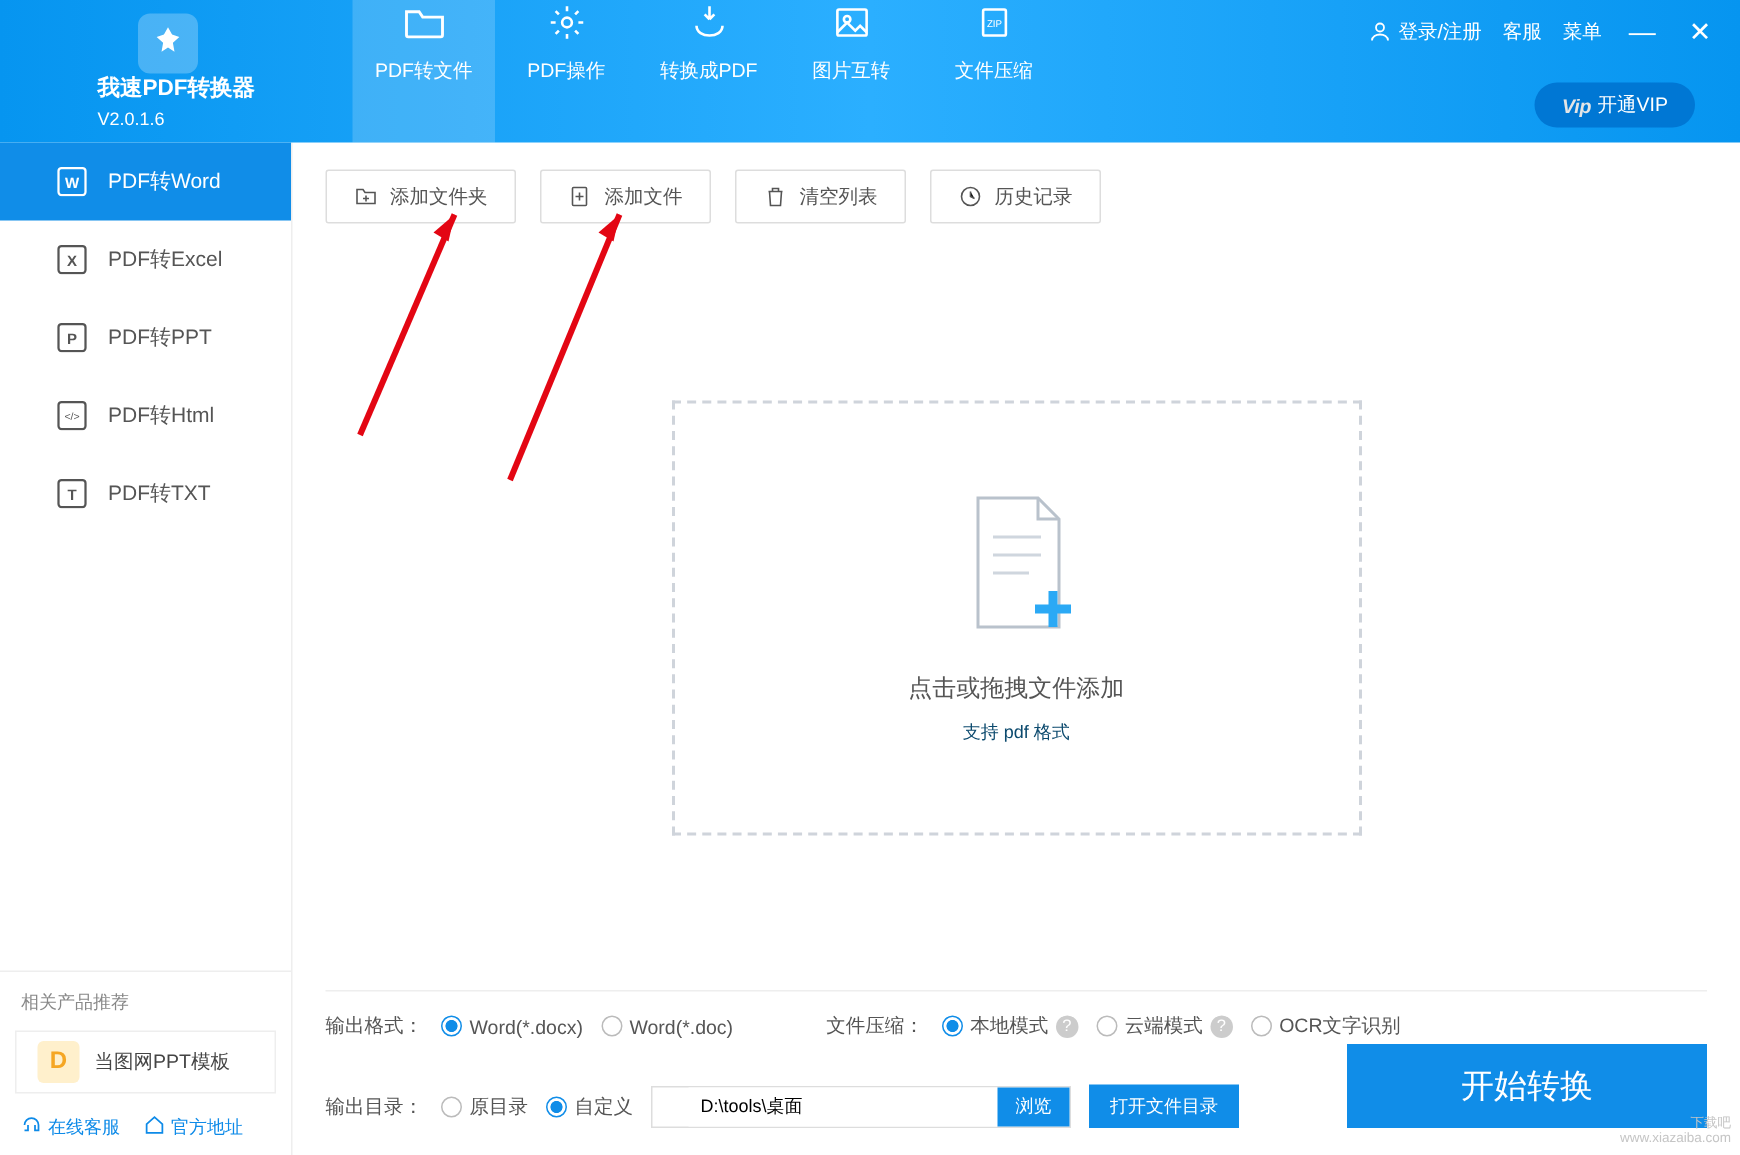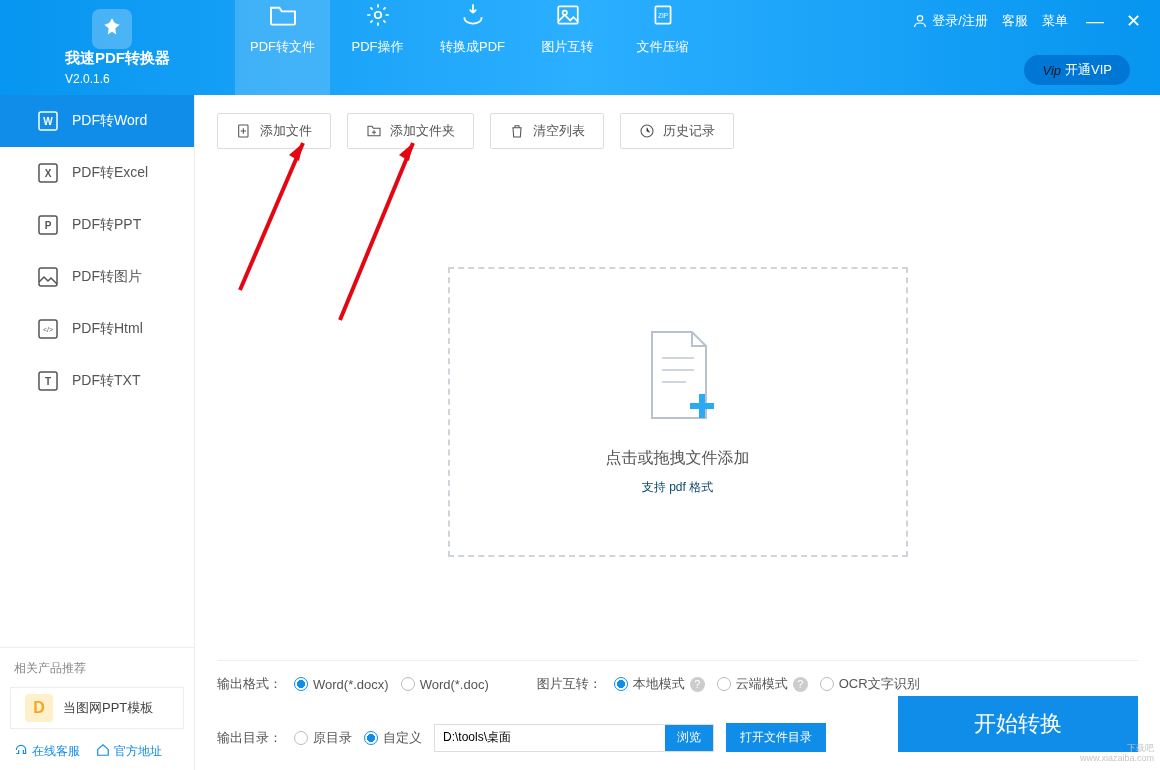--- a/index.html
+++ b/index.html
@@ -16,21 +16,21 @@
 .tab { width: 95px; display: flex; flex-direction: column; align-items: center; color: #fff; cursor: pointer; font-size: 13px; gap: 8px; }
 .tab.active { background: rgba(255,255,255,0.18); }
 .tab-icon { font-size: 26px; height: 30px; display: flex; align-items: center; }
 
 .header-right { position: absolute; right: 15px; top: 10px; display: flex; align-items: center; gap: 14px; color: #fff; font-size: 13px; }
 .header-right span { cursor: pointer; }
 .user-icon { display: inline-flex; align-items: center; gap: 4px; }
 .win-btn { cursor: pointer; font-size: 18px; padding: 0 4px; }
 
 .vip-btn { position: absolute; right: 30px; top: 55px; background: #0077d4; color: #fff; padding: 6px 18px; border-radius: 16px; font-size: 13px; cursor: pointer; display: flex; align-items: center; gap: 4px; }
-.vip-badge { color: #0f172a; font-weight: normal; font-style: italic; }
+.vip-badge { color: #e5e5e5; font-weight: bold; font-style: italic; }
 
 .main { display: flex; height: calc(100% - 95px); }
 .sidebar { width: 195px; background: #fff; border-right: 1px solid #eee; display: flex; flex-direction: column; }
 .side-items { flex: 1; }
 .side-item { height: 52px; display: flex; align-items: center; padding-left: 38px; gap: 14px; color: #555; cursor: pointer; font-size: 14px; }
 .side-item.active { background: #108de8; color: #fff; }
 .side-icon { width: 20px; height: 20px; display: inline-flex; align-items: center; justify-content: center; }
 
 .side-bottom { border-top: 1px solid #eee; padding: 12px 0 10px; }
 .related-title { font-size: 12px; color: #888; padding: 0 14px 10px; }
@@ -41,29 +41,29 @@
 
 .content { flex: 1; padding: 18px 22px; display: flex; flex-direction: column; position: relative; }
 .toolbar { display: flex; gap: 16px; margin-bottom: 18px; }
 .tool-btn { border: 1px solid #ddd; background: #fff; padding: 8px 18px; font-size: 13px; color: #555; cursor: pointer; display: flex; align-items: center; gap: 8px; border-radius: 2px; }
 
 .drop-zone { margin: 100px auto 0; width: 460px; height: 290px; border: 2px dashed #cfd4db; display: flex; flex-direction: column; align-items: center; justify-content: center; color: #666; cursor: pointer; }
 .drop-icon { margin-bottom: 20px; }
 .drop-title { font-size: 16px; color: #555; margin-bottom: 10px; }
 .drop-sub { font-size: 12px; color: #0c4a6e; }
 
-.options-row { border-top: 1px solid #eee; padding: 14px 0; display: flex; align-items: center; gap: 18px; font-size: 13px; color: #555; }
+.options-row { border-top: 1px solid #eee; padding: 14px 0; display: flex; align-items: center; gap: 32px; font-size: 13px; color: #555; }
 .options-row .group { display: flex; align-items: center; gap: 12px; }
 .radio-item { display: flex; align-items: center; gap: 5px; cursor: pointer; }
 .radio { width: 14px; height: 14px; border: 1px solid #bbb; border-radius: 50%; display: inline-block; }
 .radio.checked { border-color: #108de8; background: radial-gradient(circle, #108de8 0 45%, #fff 50% 100%); }
 .help-icon { width: 15px; height: 15px; border-radius: 50%; background: #ccc; color: #fff; font-size: 11px; display: inline-flex; align-items: center; justify-content: center; }
 
 .output-row { padding: 16px 0 0; display: flex; align-items: center; gap: 12px; font-size: 13px; color: #555; }
-.path-input { flex: 0 0 280px; height: 28px; border: 1px solid #ddd; display: flex; }
+.path-input { flex: 0 0 280px; height: 28px; border: 1px solid #ddd; display: flex; padding-left: 24px; }
 .path-input input { flex: 1; border: none; padding: 0 8px; font-size: 12px; outline: none; }
 .browse-btn { background: #108de8; color: #fff; padding: 0 12px; border: none; cursor: pointer; font-size: 12px; }
 .open-dir-btn { background: #108de8; color: #fff; border: none; padding: 6px 14px; cursor: pointer; font-size: 12px; }
 .start-btn { position: absolute; right: 22px; bottom: 18px; width: 240px; height: 56px; background: #108de8; color: #fff; border: none; font-size: 22px; cursor: pointer; }
 
 .bottom { margin-top: auto; }
 
 
 .arrow { position: absolute; pointer-events: none; }
 .arrow-line { stroke: #e30613; stroke-width: 4; fill: none; }
@@ -181,29 +181,20 @@
               <rect x="1" y="1" width="18" height="18" rx="2" fill="none" stroke="currentColor" stroke-width="1.5"></rect>
               <text x="10" y="14" text-anchor="middle" fill="currentColor" font-size="10" font-weight="bold">P</text>
             </svg>
           </span>
         <span>PDF转PPT</span>
       </div>
       <div class="side-item">
         <span class="side-icon">
             <svg width="20" height="20" viewBox="0 0 20 20">
               <rect x="1" y="1" width="18" height="18" rx="2" fill="none" stroke="currentColor" stroke-width="1.5"></rect>
-              <path fill="none" stroke="currentColor" stroke-width="1.5" d="M1 15l5-5 4 4 3-3 6 6"></path>
-            </svg>
-          </span>
-        <span>PDF转图片</span>
-      </div>
-      <div class="side-item">
-        <span class="side-icon">
-            <svg width="20" height="20" viewBox="0 0 20 20">
-              <rect x="1" y="1" width="18" height="18" rx="2" fill="none" stroke="currentColor" stroke-width="1.5"></rect>
               <text x="10" y="13" text-anchor="middle" fill="currentColor" font-size="7">&lt;/&gt;</text>
             </svg>
           </span>
         <span>PDF转Html</span>
       </div>
       <div class="side-item">
         <span class="side-icon">
             <svg width="20" height="20" viewBox="0 0 20 20">
               <rect x="1" y="1" width="18" height="18" rx="2" fill="none" stroke="currentColor" stroke-width="1.5"></rect>
               <text x="10" y="14" text-anchor="middle" fill="currentColor" font-size="10" font-weight="bold">T</text>
@@ -232,31 +223,31 @@
           <span>官方地址</span>
         </span>
       </div>
     </div>
   </div>
 
   <div class="content">
     <div class="toolbar">
       <button class="tool-btn">
         <svg width="16" height="16" viewBox="0 0 24 24">
-            <rect x="4" y="3" width="14" height="18" rx="1" fill="none" stroke="currentColor" stroke-width="1.6"></rect>
-            <path stroke="currentColor" stroke-width="1.6" d="M11 8v8M7 12h8"></path>
-          </svg>
-        <span>添加文件</span>
+            <path fill="none" stroke="currentColor" stroke-width="1.6" d="M3 5h6l2 3h10v11H3z"></path>
+            <path stroke="currentColor" stroke-width="1.6" d="M12 11v6M9 14h6"></path>
+          </svg>
+        <span>添加文件夹</span>
       </button>
       <button class="tool-btn">
         <svg width="16" height="16" viewBox="0 0 24 24">
-            <path fill="none" stroke="currentColor" stroke-width="1.6" d="M3 5h6l2 3h10v11H3z"></path>
-            <path stroke="currentColor" stroke-width="1.6" d="M12 11v6M9 14h6"></path>
-          </svg>
-        <span>添加文件夹</span>
+            <rect x="4" y="3" width="14" height="18" rx="1" fill="none" stroke="currentColor" stroke-width="1.6"></rect>
+            <path stroke="currentColor" stroke-width="1.6" d="M11 8v8M7 12h8"></path>
+          </svg>
+        <span>添加文件</span>
       </button>
       <button class="tool-btn">
         <svg width="16" height="16" viewBox="0 0 24 24">
             <path fill="none" stroke="currentColor" stroke-width="1.6" d="M5 7h14M9 7V4h6v3m-9 0l1 14h10l1-14"></path>
           </svg>
         <span>清空列表</span>
       </button>
       <button class="tool-btn">
         <svg width="16" height="16" viewBox="0 0 24 24">
             <circle cx="12" cy="12" r="9" fill="none" stroke="currentColor" stroke-width="1.6"></circle>
@@ -288,21 +279,21 @@
           <span class="radio-item">
               <span class="radio checked"></span>
               <span>Word(*.docx)</span>
             </span>
           <span class="radio-item">
               <span class="radio"></span>
               <span>Word(*.doc)</span>
             </span>
         </div>
         <div class="group" style="margin-left:30px">
-          <span>图片互转：</span>
+          <span>文件压缩：</span>
           <span class="radio-item">
               <span class="radio checked"></span>
               <span>本地模式</span>
               <span class="help-icon">?</span>
             </span>
           <span class="radio-item">
               <span class="radio"></span>
               <span>云端模式</span>
               <span class="help-icon">?</span>
             </span>

